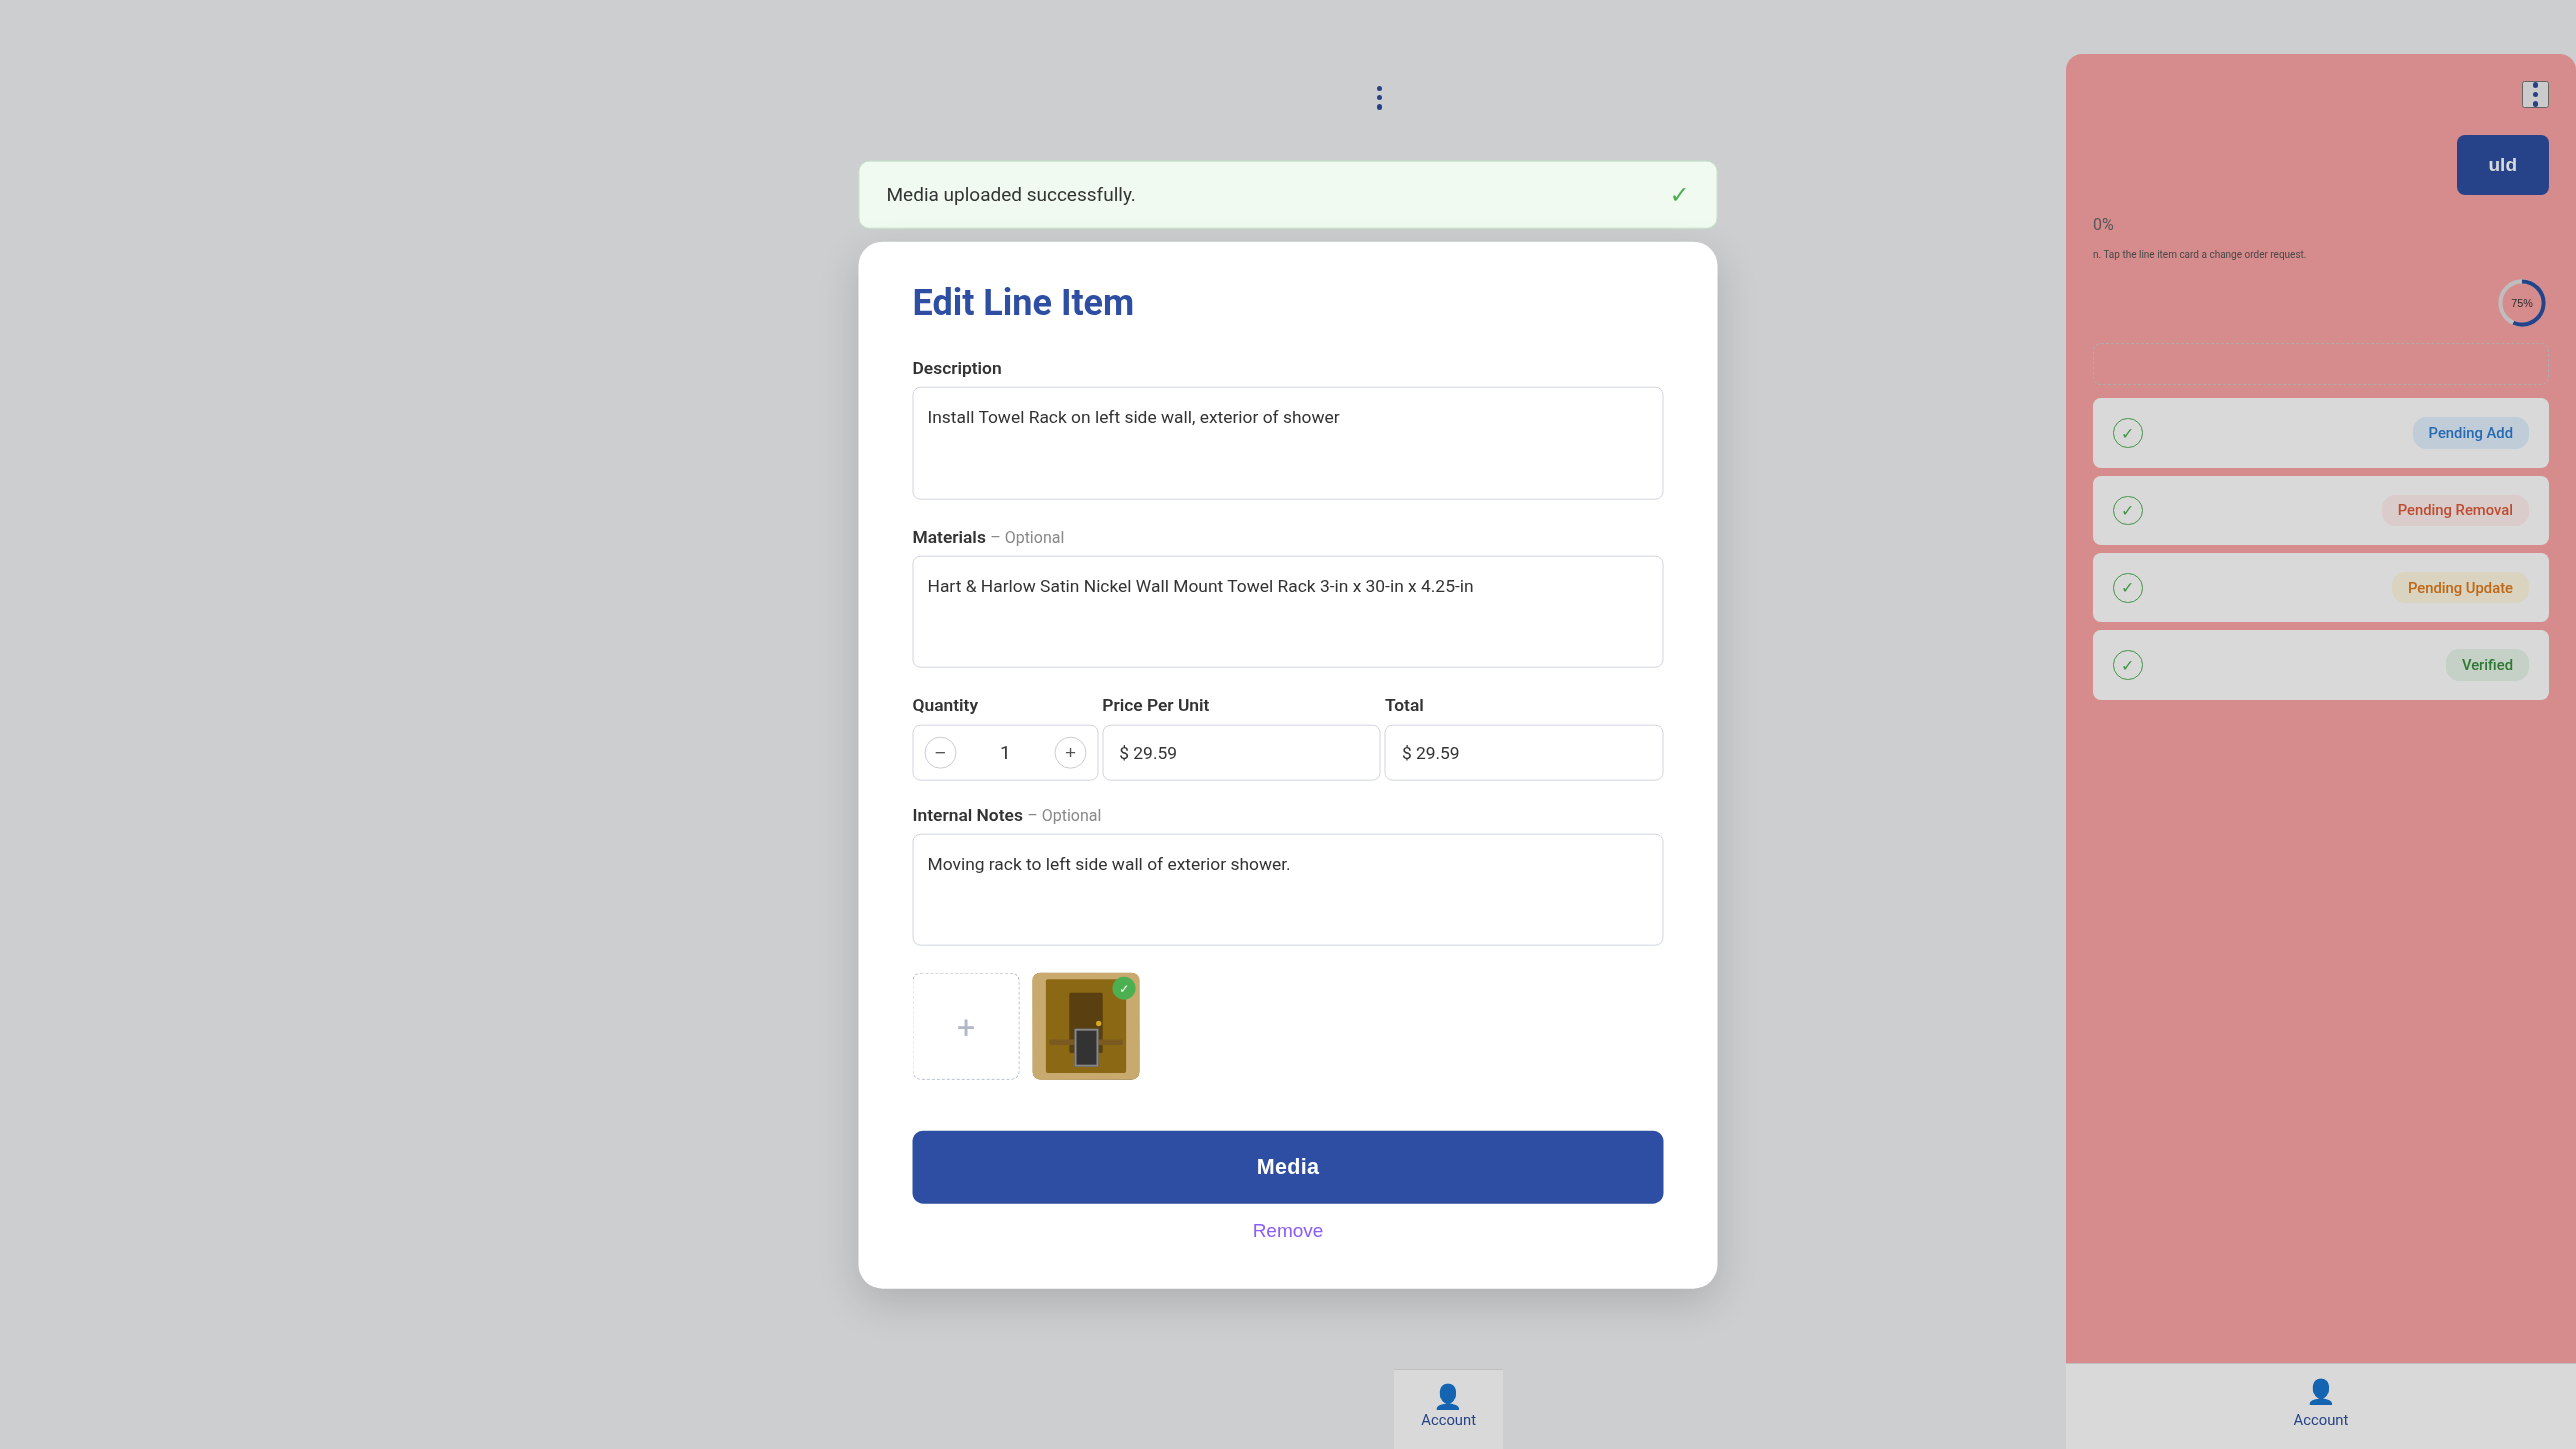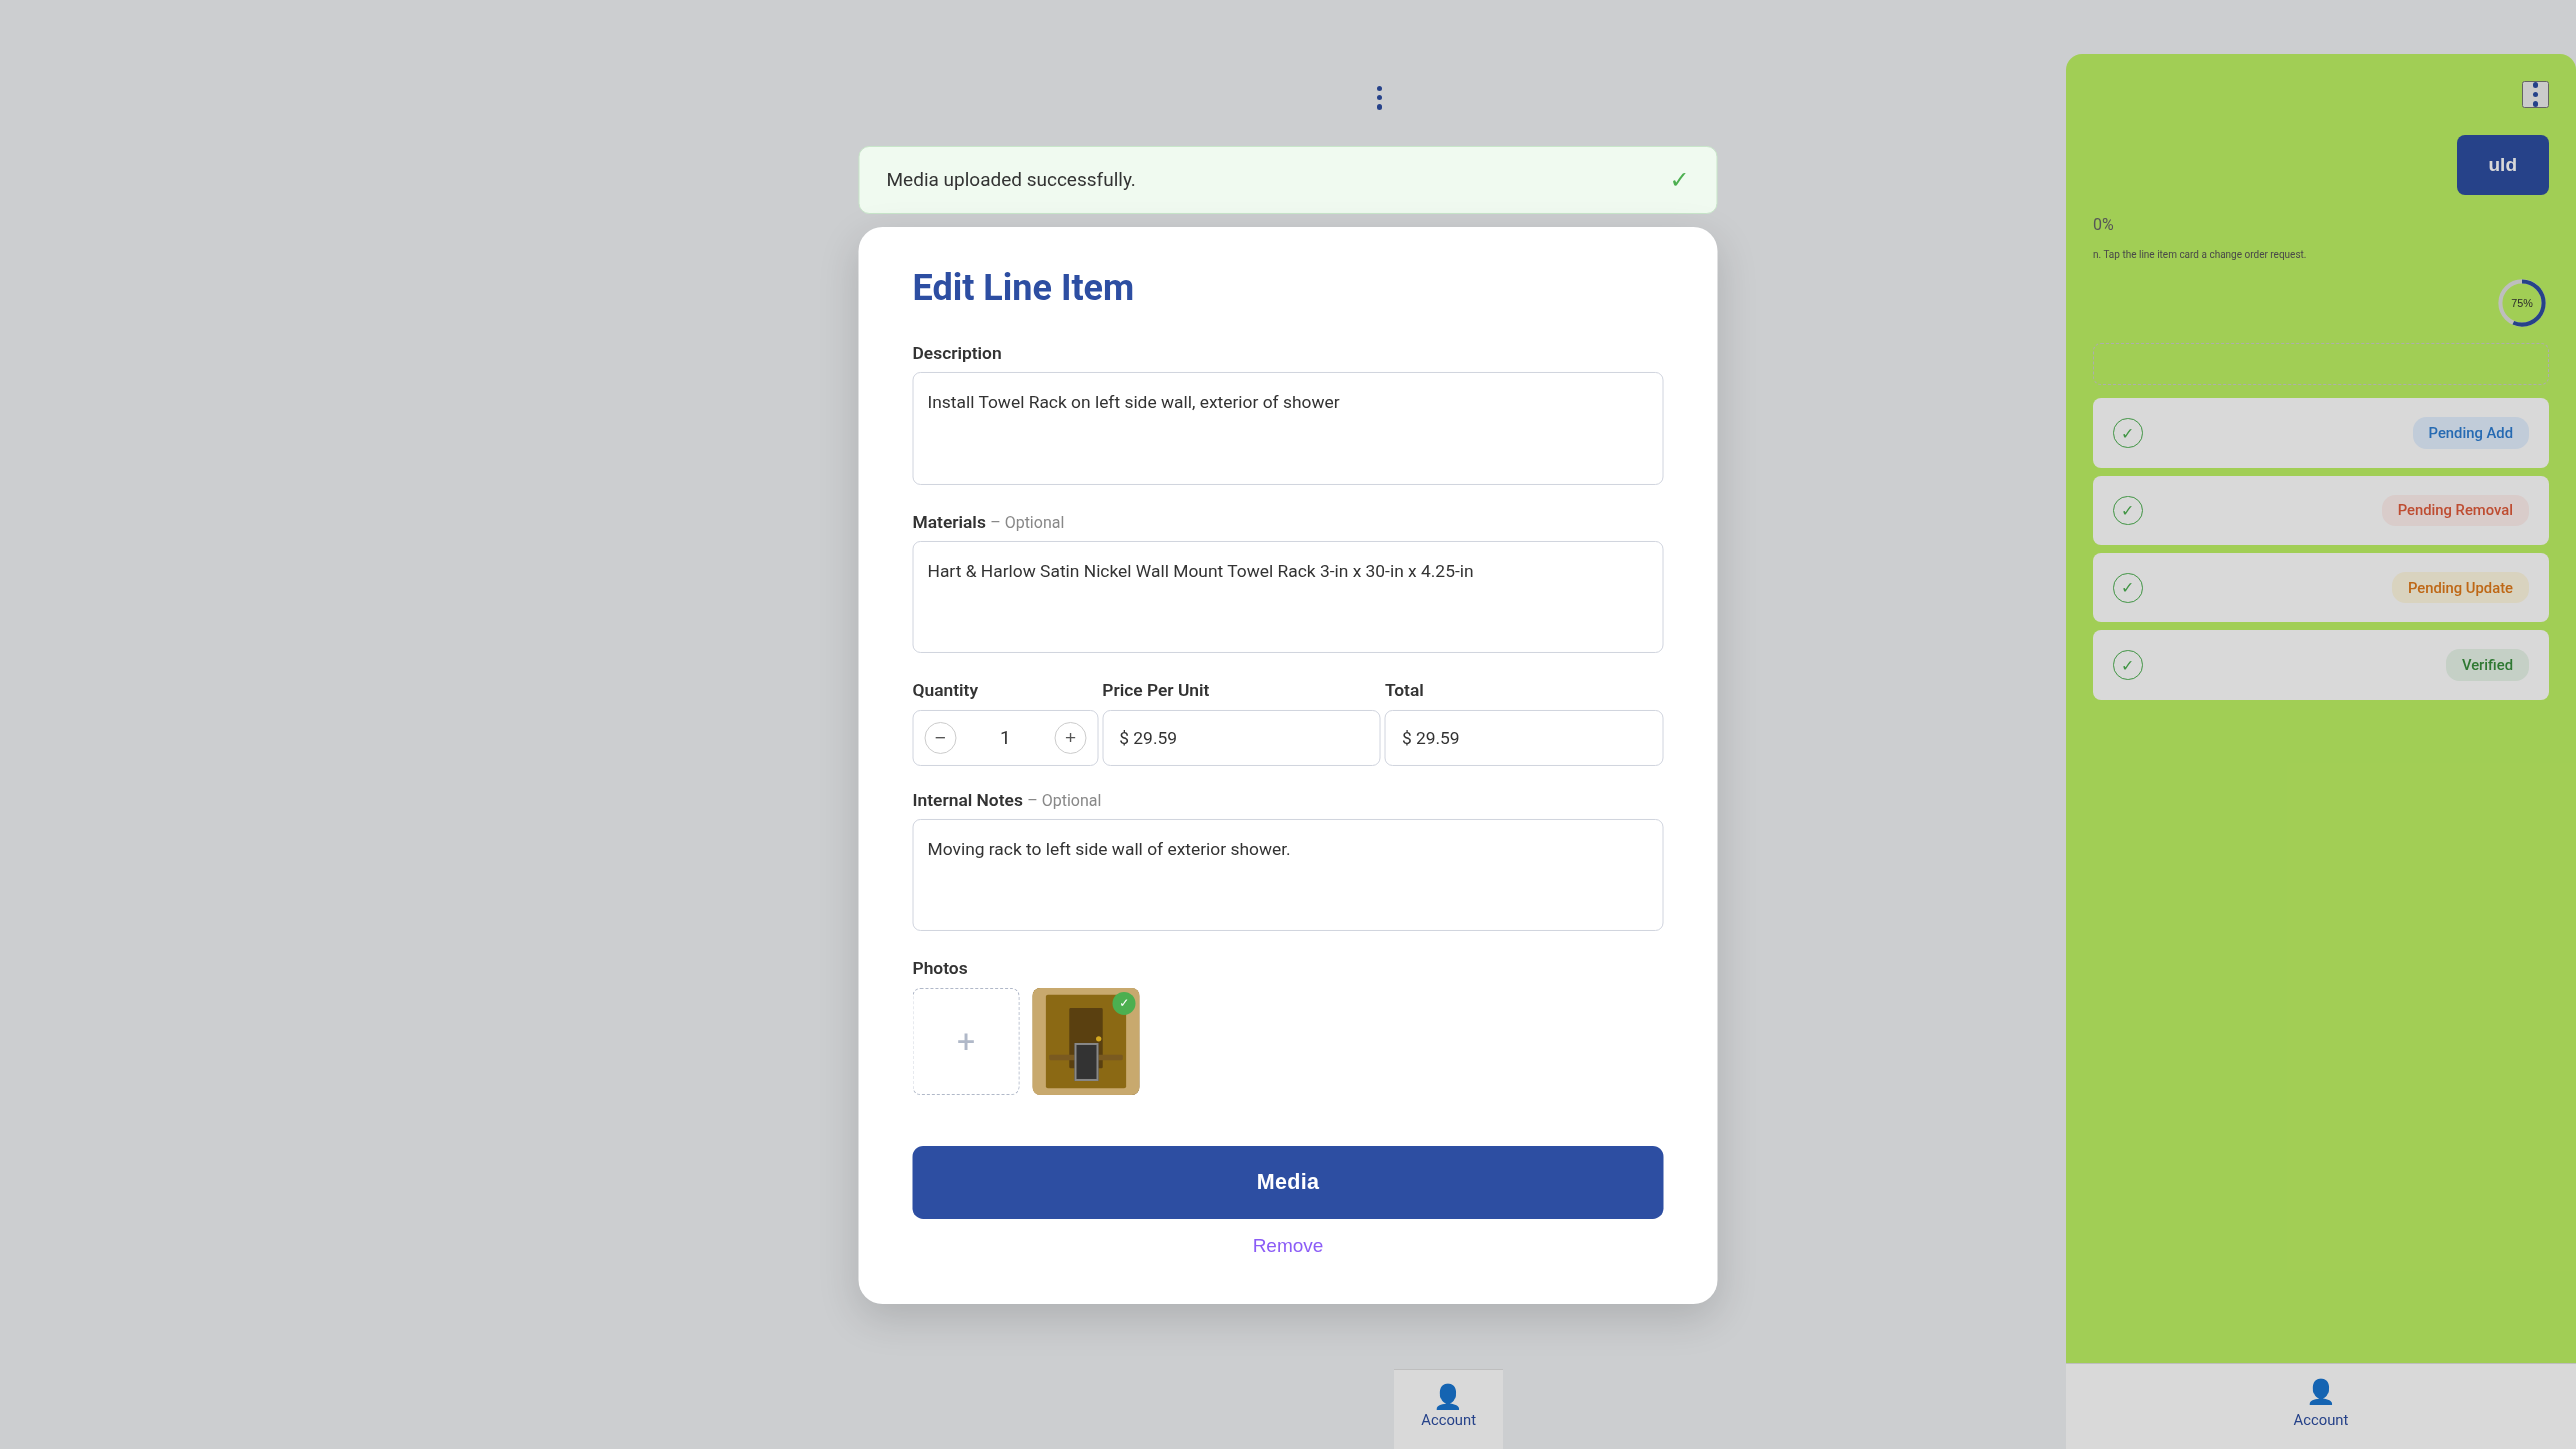--- a/index.html
+++ b/index.html
@@ -31,21 +31,21 @@
       background: #f0f2f5;
     }
 
     
     .right-panel {
       position: absolute;
       top: 54px;
       right: 0;
       width: 510px;
       bottom: 0;
-      background: #bef264;
+      background: #fca5a5;
       border-radius: 16px 16px 0 0;
       overflow: hidden;
     }
 
     .right-panel-header {
       padding: 27px 27px 13.4px;
       display: flex;
       align-items: center;
       justify-content: flex-end;
     }
@@ -592,21 +592,20 @@
       <div class="field-group" style="margin-top: 24px;">
         <div class="field-label">
           <span>Internal Notes</span>
           <span class="field-label-optional">– Optional</span>
         </div>
         <textarea class="field-textarea" rows="3" style="">Moving rack to left side wall of exterior shower.</textarea>
       </div>
 
       
       <div class="field-group">
-        <div class="field-label">Photos</div>
         <div class="photos-grid">
 
           <div class="photo-upload-placeholder">
             <span>+</span>
           </div>
 
           <div class="photo-thumbnail">
             <div class="photo-thumbnail-img">
               
               <svg width="107" height="107" viewBox="0 0 160 160">

